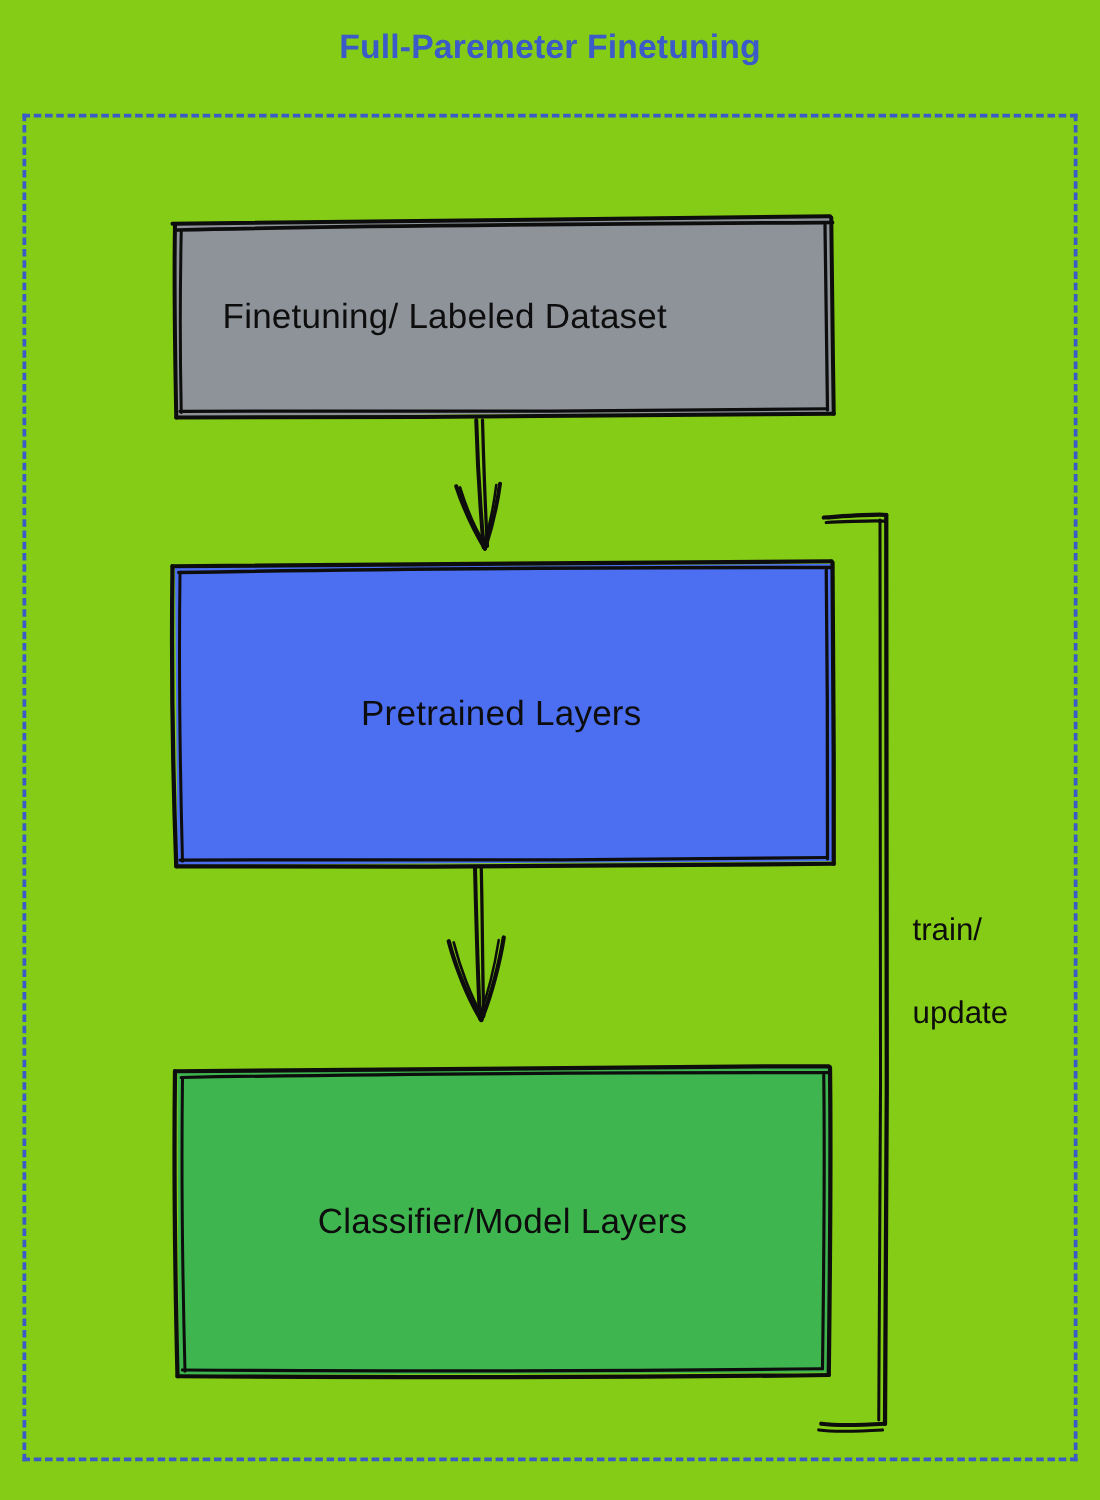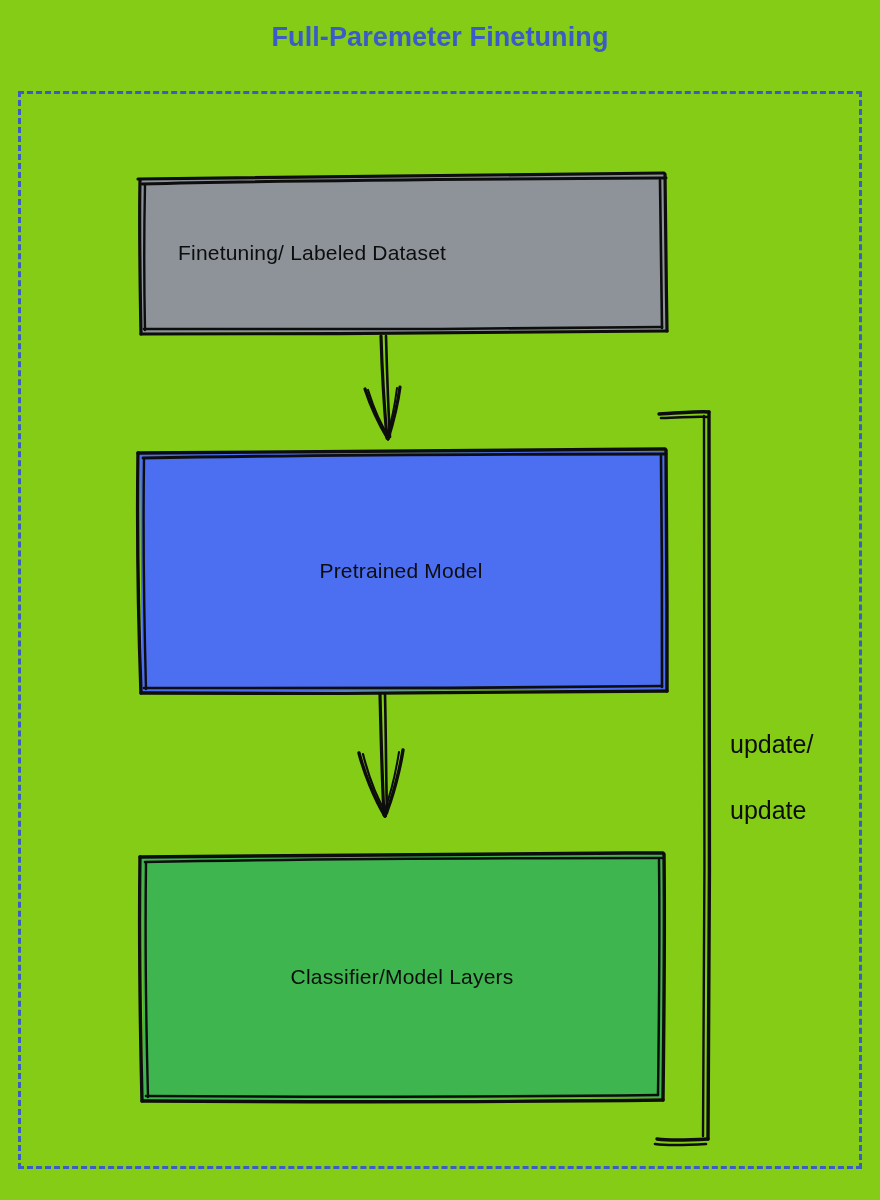--- a/index.html
+++ b/index.html
@@ -58,21 +58,21 @@
   }
   .node-label {
     position: absolute;
     left: 0;
     top: 0;
     width: 100%;
     height: 100%;
     display: flex;
     align-items: center;
     justify-content: center;
-    font-size: 21px;
+    font-size: 28px;
     font-weight: 400;
     color: #0d0d0d;
     text-align: left;
     white-space: nowrap;
     letter-spacing: 0.2px;
   }
   
   #node-dataset  { left: 134px; top: 168px; width: 536px; height: 170px; }
   #node-dataset .node-label { justify-content: flex-start; padding-left: 44px; }
 
@@ -135,21 +135,21 @@
       <path d="M7,8 L533,5 L534,243 L9,246 Z" fill="#4c6ef0" stroke="none"></path>
       <path d="M5,7 C150,5 340,3 532,3" fill="none" stroke="#0d0d0d" stroke-width="3.4" stroke-linecap="round"></path>
       <path d="M10,12 C170,9 360,8 533,8" fill="none" stroke="#0d0d0d" stroke-width="2.8" stroke-linecap="round"></path>
       <path d="M533,4 C534,80 534,165 534,245" fill="none" stroke="#0d0d0d" stroke-width="3.4" stroke-linecap="round"></path>
       <path d="M528,10 C529,85 529,168 529,241" fill="none" stroke="#0d0d0d" stroke-width="2.6" stroke-linecap="round"></path>
       <path d="M534,245 C380,247 180,248 8,247" fill="none" stroke="#0d0d0d" stroke-width="3.4" stroke-linecap="round"></path>
       <path d="M529,240 C360,242 170,243 11,242" fill="none" stroke="#0d0d0d" stroke-width="2.6" stroke-linecap="round"></path>
       <path d="M5,7 C4,85 5,165 8,247" fill="none" stroke="#0d0d0d" stroke-width="3.4" stroke-linecap="round"></path>
       <path d="M11,13 C10,88 11,168 13,243" fill="none" stroke="#0d0d0d" stroke-width="2.4" stroke-linecap="round"></path>
     </svg>
-    <div class="node-label">Pretrained Model</div>
+    <div class="node-label">Pretrained Layers</div>
   </div>
 
   <div class="node" id="node-classifier">
     <svg class="node-svg" width="532" height="254" viewBox="0 0 532 254">
       <path d="M6,8 L528,4 L527,248 L7,250 Z" fill="#3fb550" stroke="none"></path>
       <path d="M4,7 C150,5 340,3 527,3" fill="none" stroke="#0d0d0d" stroke-width="3.4" stroke-linecap="round"></path>
       <path d="M9,12 C170,9 355,8 526,8" fill="none" stroke="#0d0d0d" stroke-width="2.6" stroke-linecap="round"></path>
       <path d="M528,4 C529,85 528,168 527,250" fill="none" stroke="#0d0d0d" stroke-width="3.4" stroke-linecap="round"></path>
       <path d="M523,10 C524,88 523,170 522,245" fill="none" stroke="#0d0d0d" stroke-width="2.5" stroke-linecap="round"></path>
       <path d="M527,250 C370,252 175,252 6,251" fill="none" stroke="#0d0d0d" stroke-width="3.4" stroke-linecap="round"></path>
@@ -191,17 +191,17 @@
 
       <path d="M709,412 C710,600 710,900 708,1139" fill="none" stroke="#0d0d0d" stroke-width="3.4" stroke-linecap="round"></path>
       <path d="M704,416 C705,600 705,900 703,1136" fill="none" stroke="#0d0d0d" stroke-width="2.4" stroke-linecap="round"></path>
 
       <path d="M708,1139 C690,1140 672,1141 657,1139" fill="none" stroke="#0d0d0d" stroke-width="3.4" stroke-linecap="round"></path>
       <path d="M706,1144 C688,1145 670,1146 655,1144" fill="none" stroke="#0d0d0d" stroke-width="2.6" stroke-linecap="round"></path>
     </g>
   </svg>
 
   <div class="loop-label">
-    <span>update/</span>
+    <span>train/</span>
     <span>update</span>
   </div>
 
 </div>
 
 </body></html>

